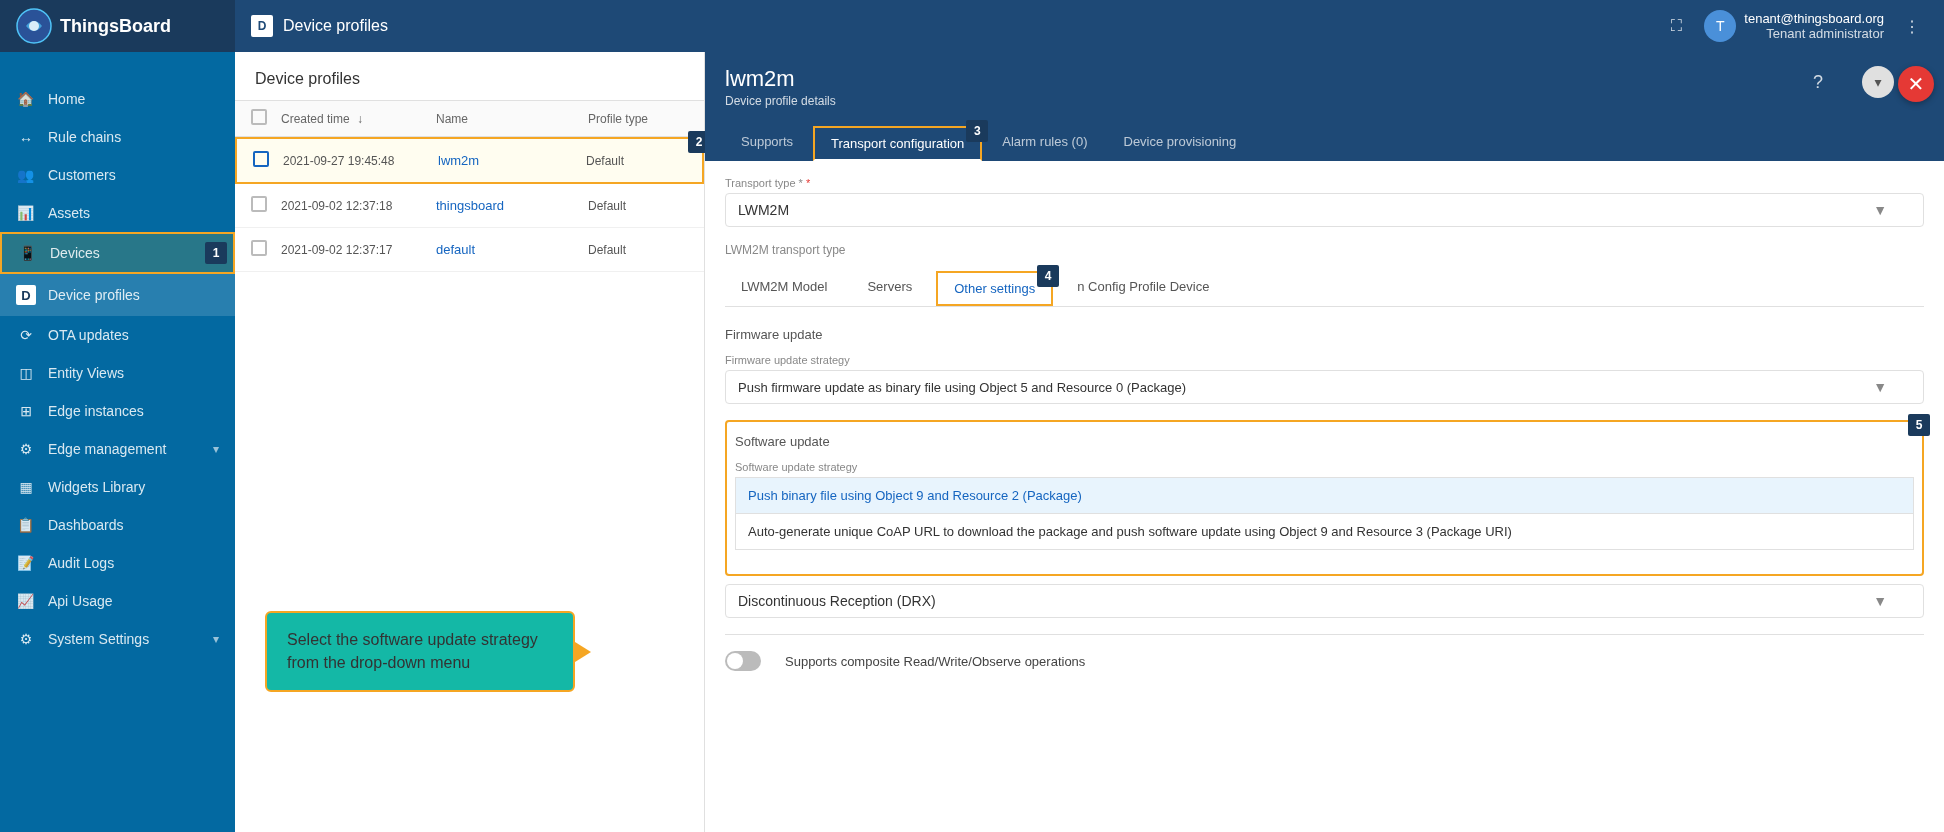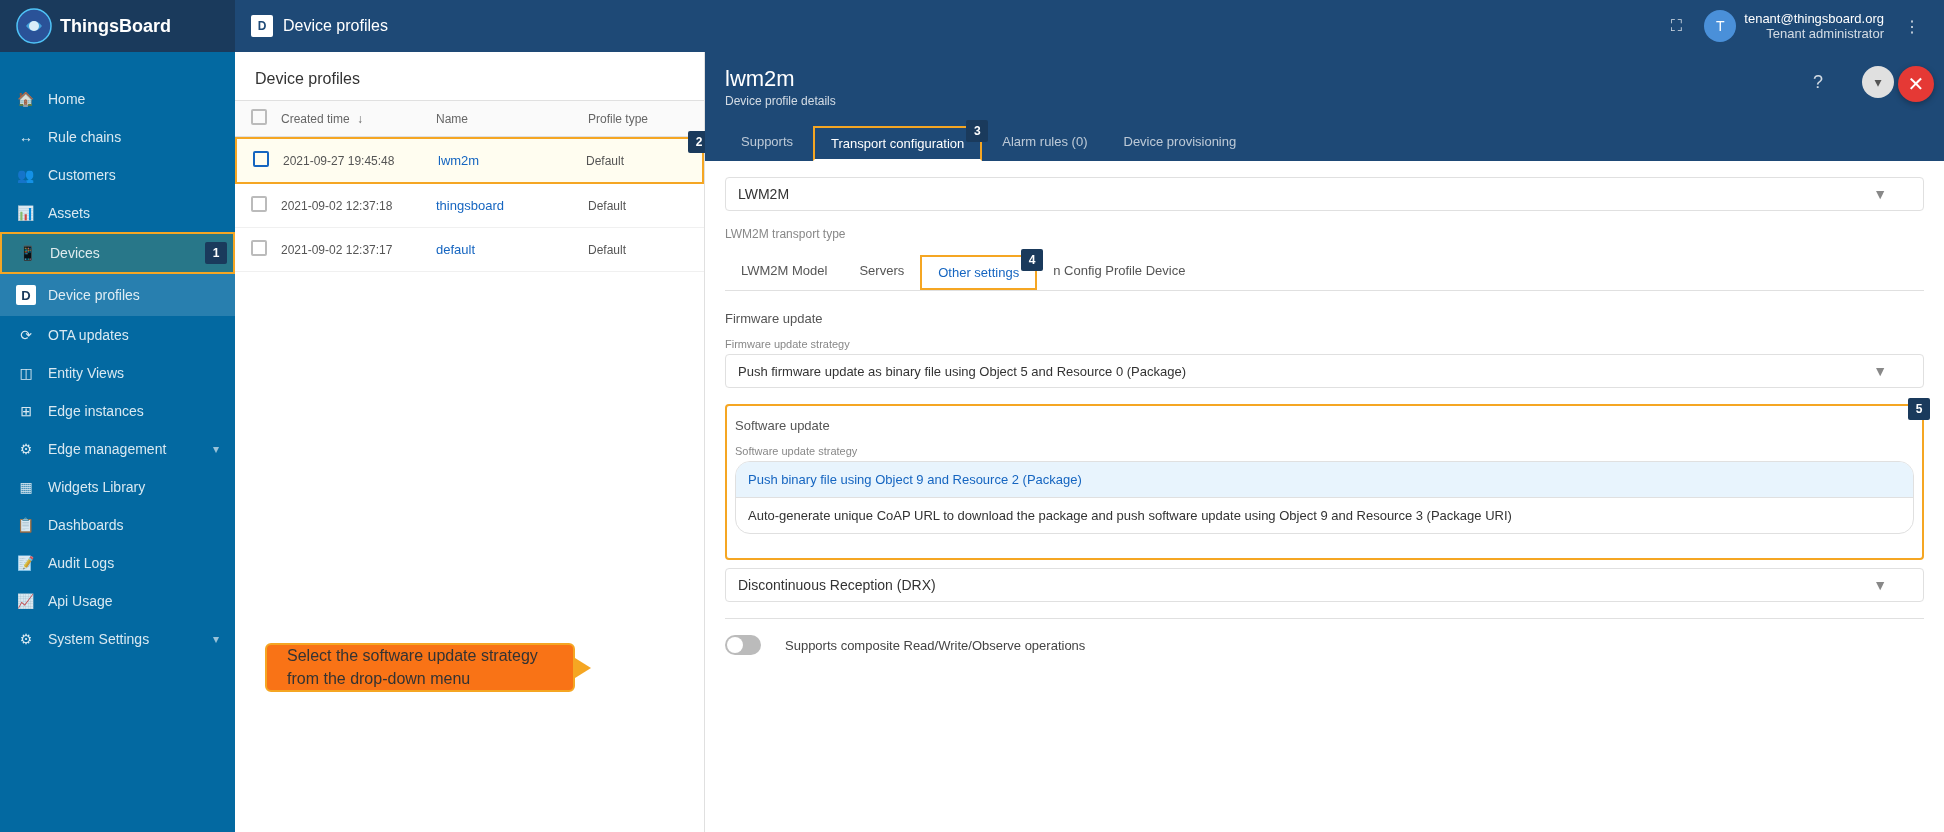--- a/index.html
+++ b/index.html
@@ -215,21 +215,21 @@
       display: flex;
       align-items: center;
       justify-content: space-between;
     }
     .form-select-display .arrow { color: #888; }
 
     .lwm2m-tabs {
       display: flex;
       border-bottom: 1px solid #e0e0e0;
       margin-bottom: 16px;
-      gap: 0;
+      gap: 8px;
     }
     .lwm2m-tab {
       padding: 8px 16px;
       font-size: 13px;
       color: #555;
       cursor: pointer;
       border-bottom: 2px solid transparent;
       white-space: nowrap;
     }
     .lwm2m-tab.active {
@@ -241,21 +241,21 @@
       font-size: 13px;
       font-weight: 500;
       color: #555;
       margin-bottom: 12px;
       padding-top: 4px;
     }
 
     
     .dropdown-open {
       border: 1px solid #e0e0e0;
-      border-radius: 15px;
+      border-radius: 0;
       overflow: hidden;
       margin-bottom: 16px;
     }
     .dropdown-option {
       padding: 10px 12px;
       font-size: 13px;
       color: #1565c0;
       cursor: pointer;
       background: #e8f4fd;
     }
@@ -306,24 +306,24 @@
       color: #fff;
       border-radius: 2px;
       font-size: 12px;
       font-weight: bold;
       position: absolute;
     }
 
     
     .callout {
       position: absolute;
-      background: #f97316;
+      background: #14b8a6;
       border: 2px solid #f5a623;
       border-radius: 6px;
-      padding: 0 20px;
+      padding: 16px 20px;
       font-size: 16px;
       color: #333;
       max-width: 310px;
       line-height: 1.4;
       z-index: 20;
     }
 
     .scroll-btn {
       width: 32px; height: 32px;
       border-radius: 50%;
@@ -546,20 +546,21 @@
             <span>Alarm rules (0)</span>
           </div>
           <div class="detail-tab">
             <span>Device provisioning</span>
           </div>
         </div>
 
         <div class="detail-body">
 
           <div class="form-group">
+            <span class="form-label required">Transport type *</span>
             <div class="form-select-display">
               <span>LWM2M</span>
               <span class="arrow">▼</span>
             </div>
           </div>
 
           <div style="font-size:12px; color:#888; margin-bottom:14px;">LWM2M transport type</div>
 
           <div class="lwm2m-tabs">
             <div class="lwm2m-tab">

